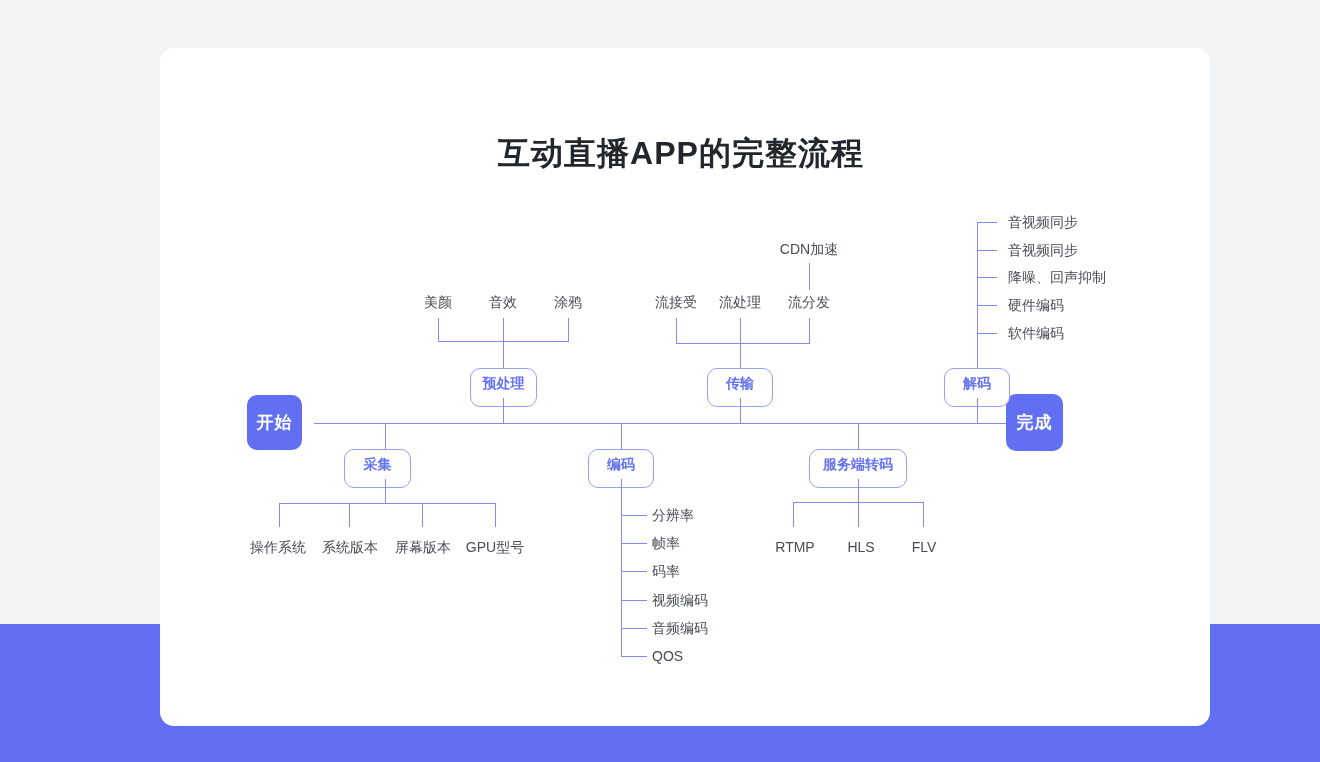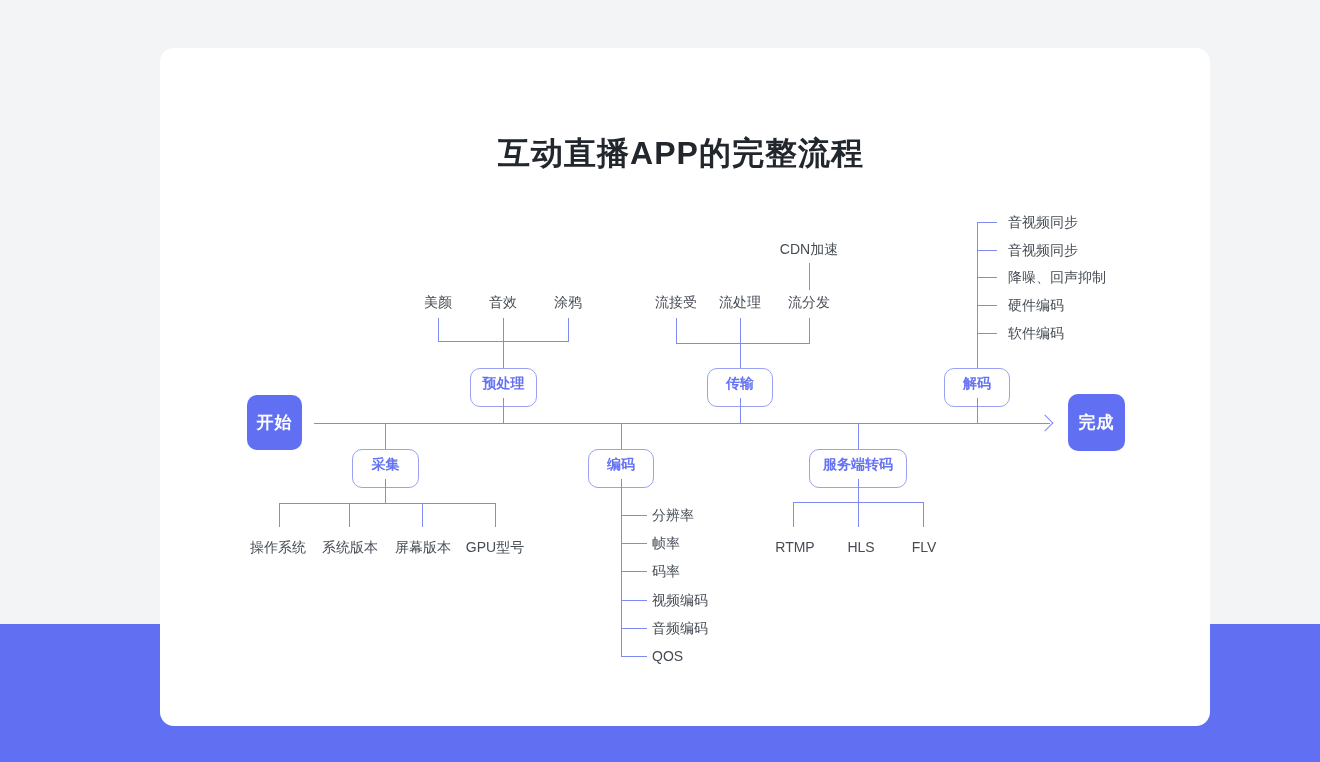--- a/index.html
+++ b/index.html
@@ -32,21 +32,21 @@
   <div class="card"></div>
 
   <h1 class="title">互动直播APP的完整流程</h1>
 
   <div class="hl" style="left:314px;top:423px;width:736px;"></div>
   <div class="arrowhead"></div>
 
   <div class="btn" style="left:247px;top:395px;width:55px;height:55px;">
     <span>开始</span>
   </div>
-  <div class="btn" style="left:1068px;top:394px;width:57px;height:57px;text-align:right;">
+  <div class="btn" style="left:1006px;top:394px;width:57px;height:57px;text-align:right;">
     <span>完成</span>
   </div>
 
   <div class="node" style="left:470px;top:368px;width:67px;">预处理</div>
   <div class="vl" style="left:503px;top:398px;height:25px;"></div>
   <div class="vl" style="left:503px;top:341px;height:27px;"></div>
   <div class="hl" style="left:438px;top:341px;width:131px;"></div>
   <div class="vl" style="left:438px;top:318px;height:23px;"></div>
   <div class="vl" style="left:503px;top:318px;height:23px;"></div>
   <div class="vl" style="left:568px;top:318px;height:23px;"></div>
@@ -75,21 +75,21 @@
   <div class="hl" style="left:977px;top:277px;width:20px;"></div>
   <div class="hl" style="left:977px;top:305px;width:20px;"></div>
   <div class="hl" style="left:977px;top:333px;width:20px;"></div>
   <div class="leaf" style="left:1008px;top:212px;">音视频同步</div>
   <div class="leaf" style="left:1008px;top:240px;">音视频同步</div>
   <div class="leaf" style="left:1008px;top:267px;">降噪、回声抑制</div>
   <div class="leaf" style="left:1008px;top:295px;">硬件编码</div>
   <div class="leaf" style="left:1008px;top:323px;">软件编码</div>
 
   <div class="vl" style="left:385px;top:423px;height:26px;"></div>
-  <div class="node" style="left:352px;top:449px;width:67px;">采集</div>
+  <div class="node" style="left:344px;top:449px;width:67px;">采集</div>
   <div class="vl" style="left:385px;top:479px;height:24px;"></div>
   <div class="hl" style="left:279px;top:503px;width:217px;"></div>
   <div class="vl" style="left:279px;top:503px;height:24px;"></div>
   <div class="vl" style="left:349px;top:503px;height:24px;"></div>
   <div class="vl" style="left:422px;top:503px;height:24px;"></div>
   <div class="vl" style="left:495px;top:503px;height:24px;"></div>
   <div class="leaf c" style="left:278px;top:537px;">操作系统</div>
   <div class="leaf c" style="left:350px;top:537px;">系统版本</div>
   <div class="leaf c" style="left:423px;top:537px;">屏幕版本</div>
   <div class="leaf c" style="left:495px;top:537px;">GPU型号</div>

